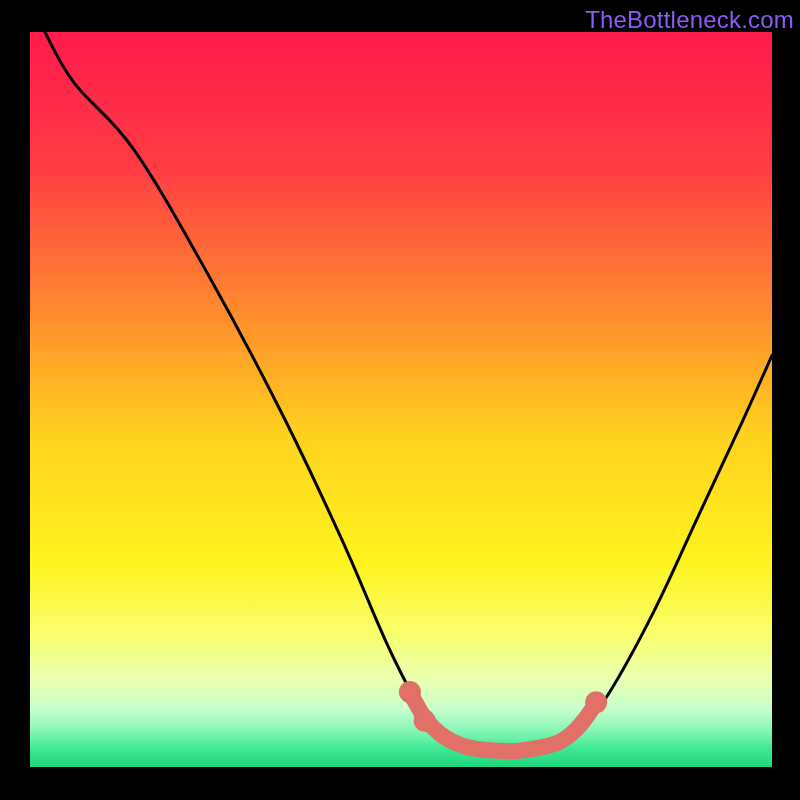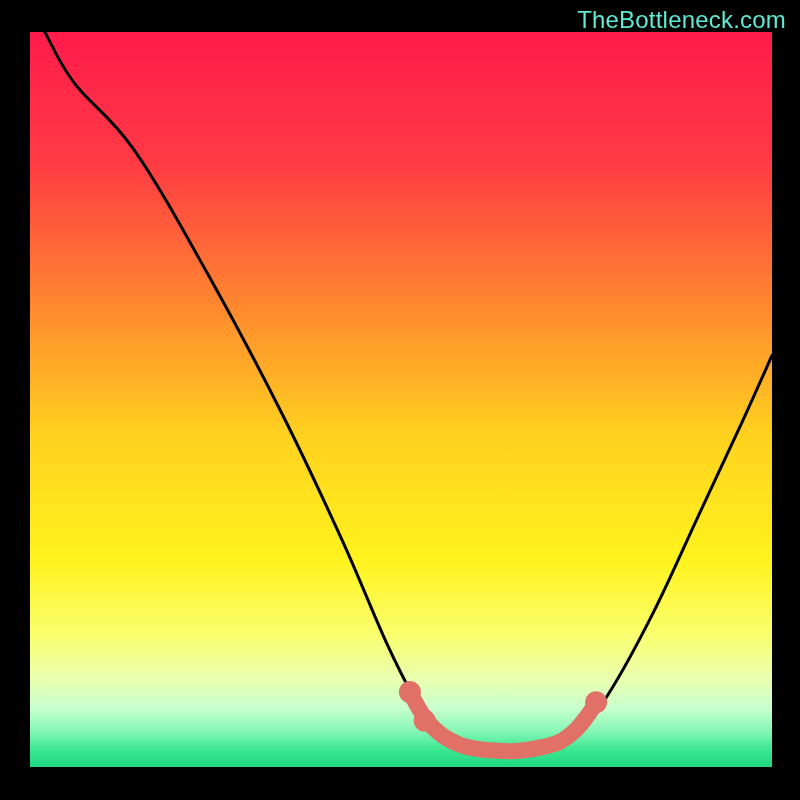--- a/index.html
+++ b/index.html
@@ -6,24 +6,24 @@
     margin: 0;
     padding: 0;
     width: 800px;
     height: 800px;
     background: #000;
     overflow: hidden;
   }
   .watermark {
     position: absolute;
     top: 6px;
-    right: 14px;
+    right: 6px;
     font-family: Arial, Helvetica, sans-serif;
     font-size: 24px;
-    color: #5eead4;
+    color: #8b5cf6;
     z-index: 10;
     letter-spacing: 0.2px;
   }
   svg {
     display: block;
   }
 </style>
 </head>
 <body>
 

